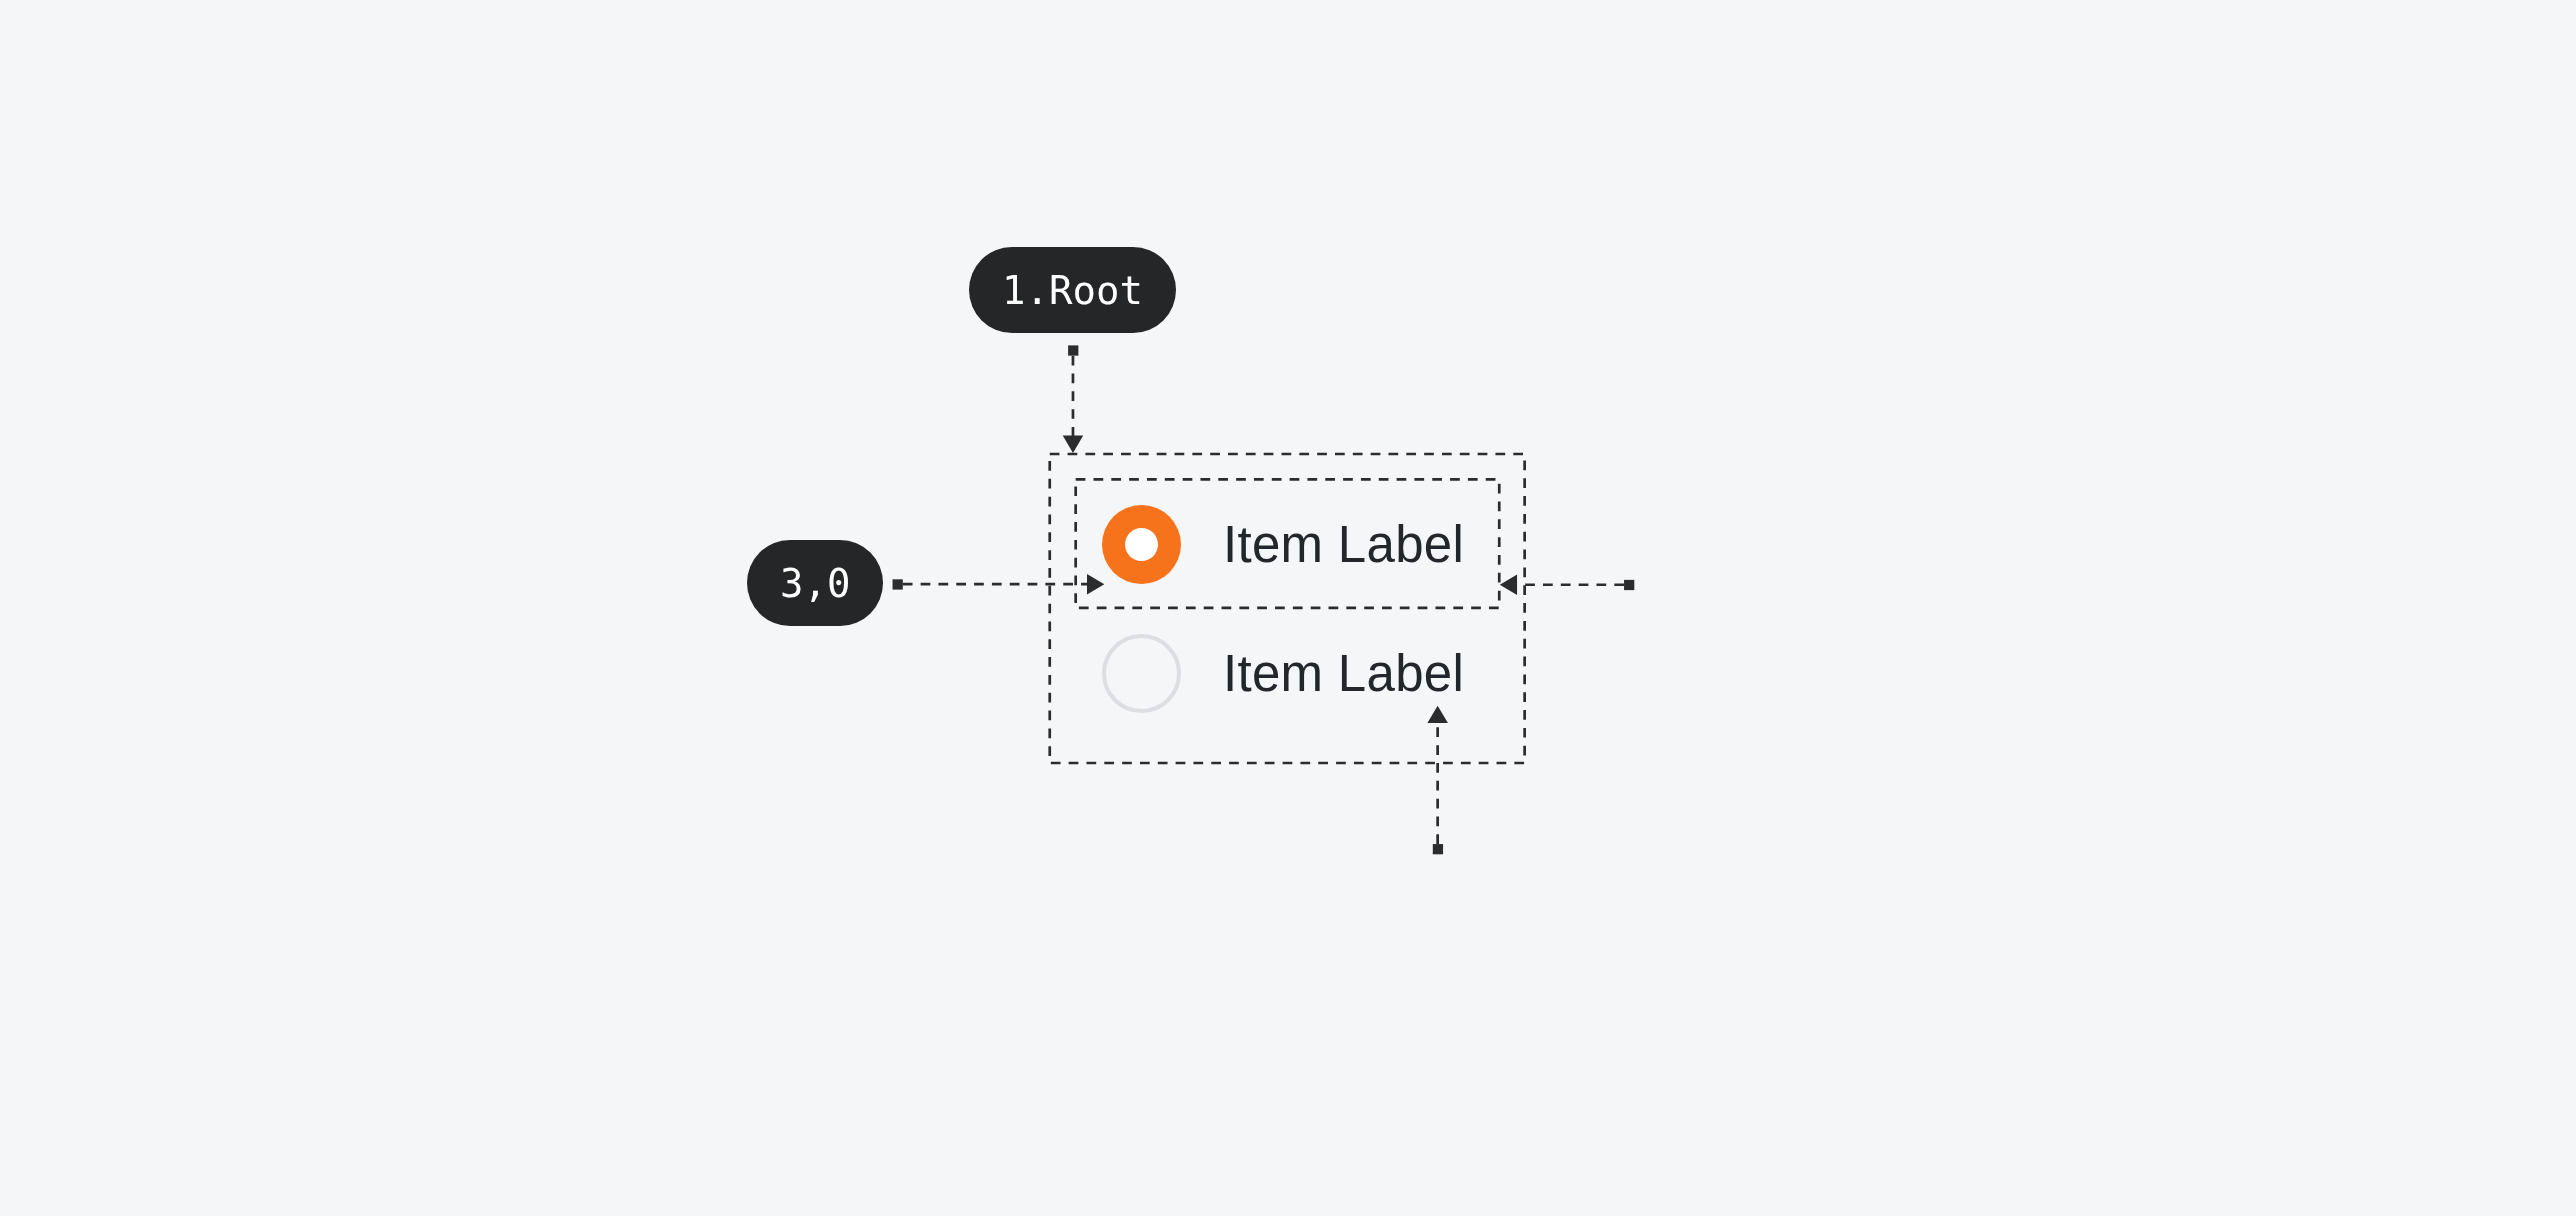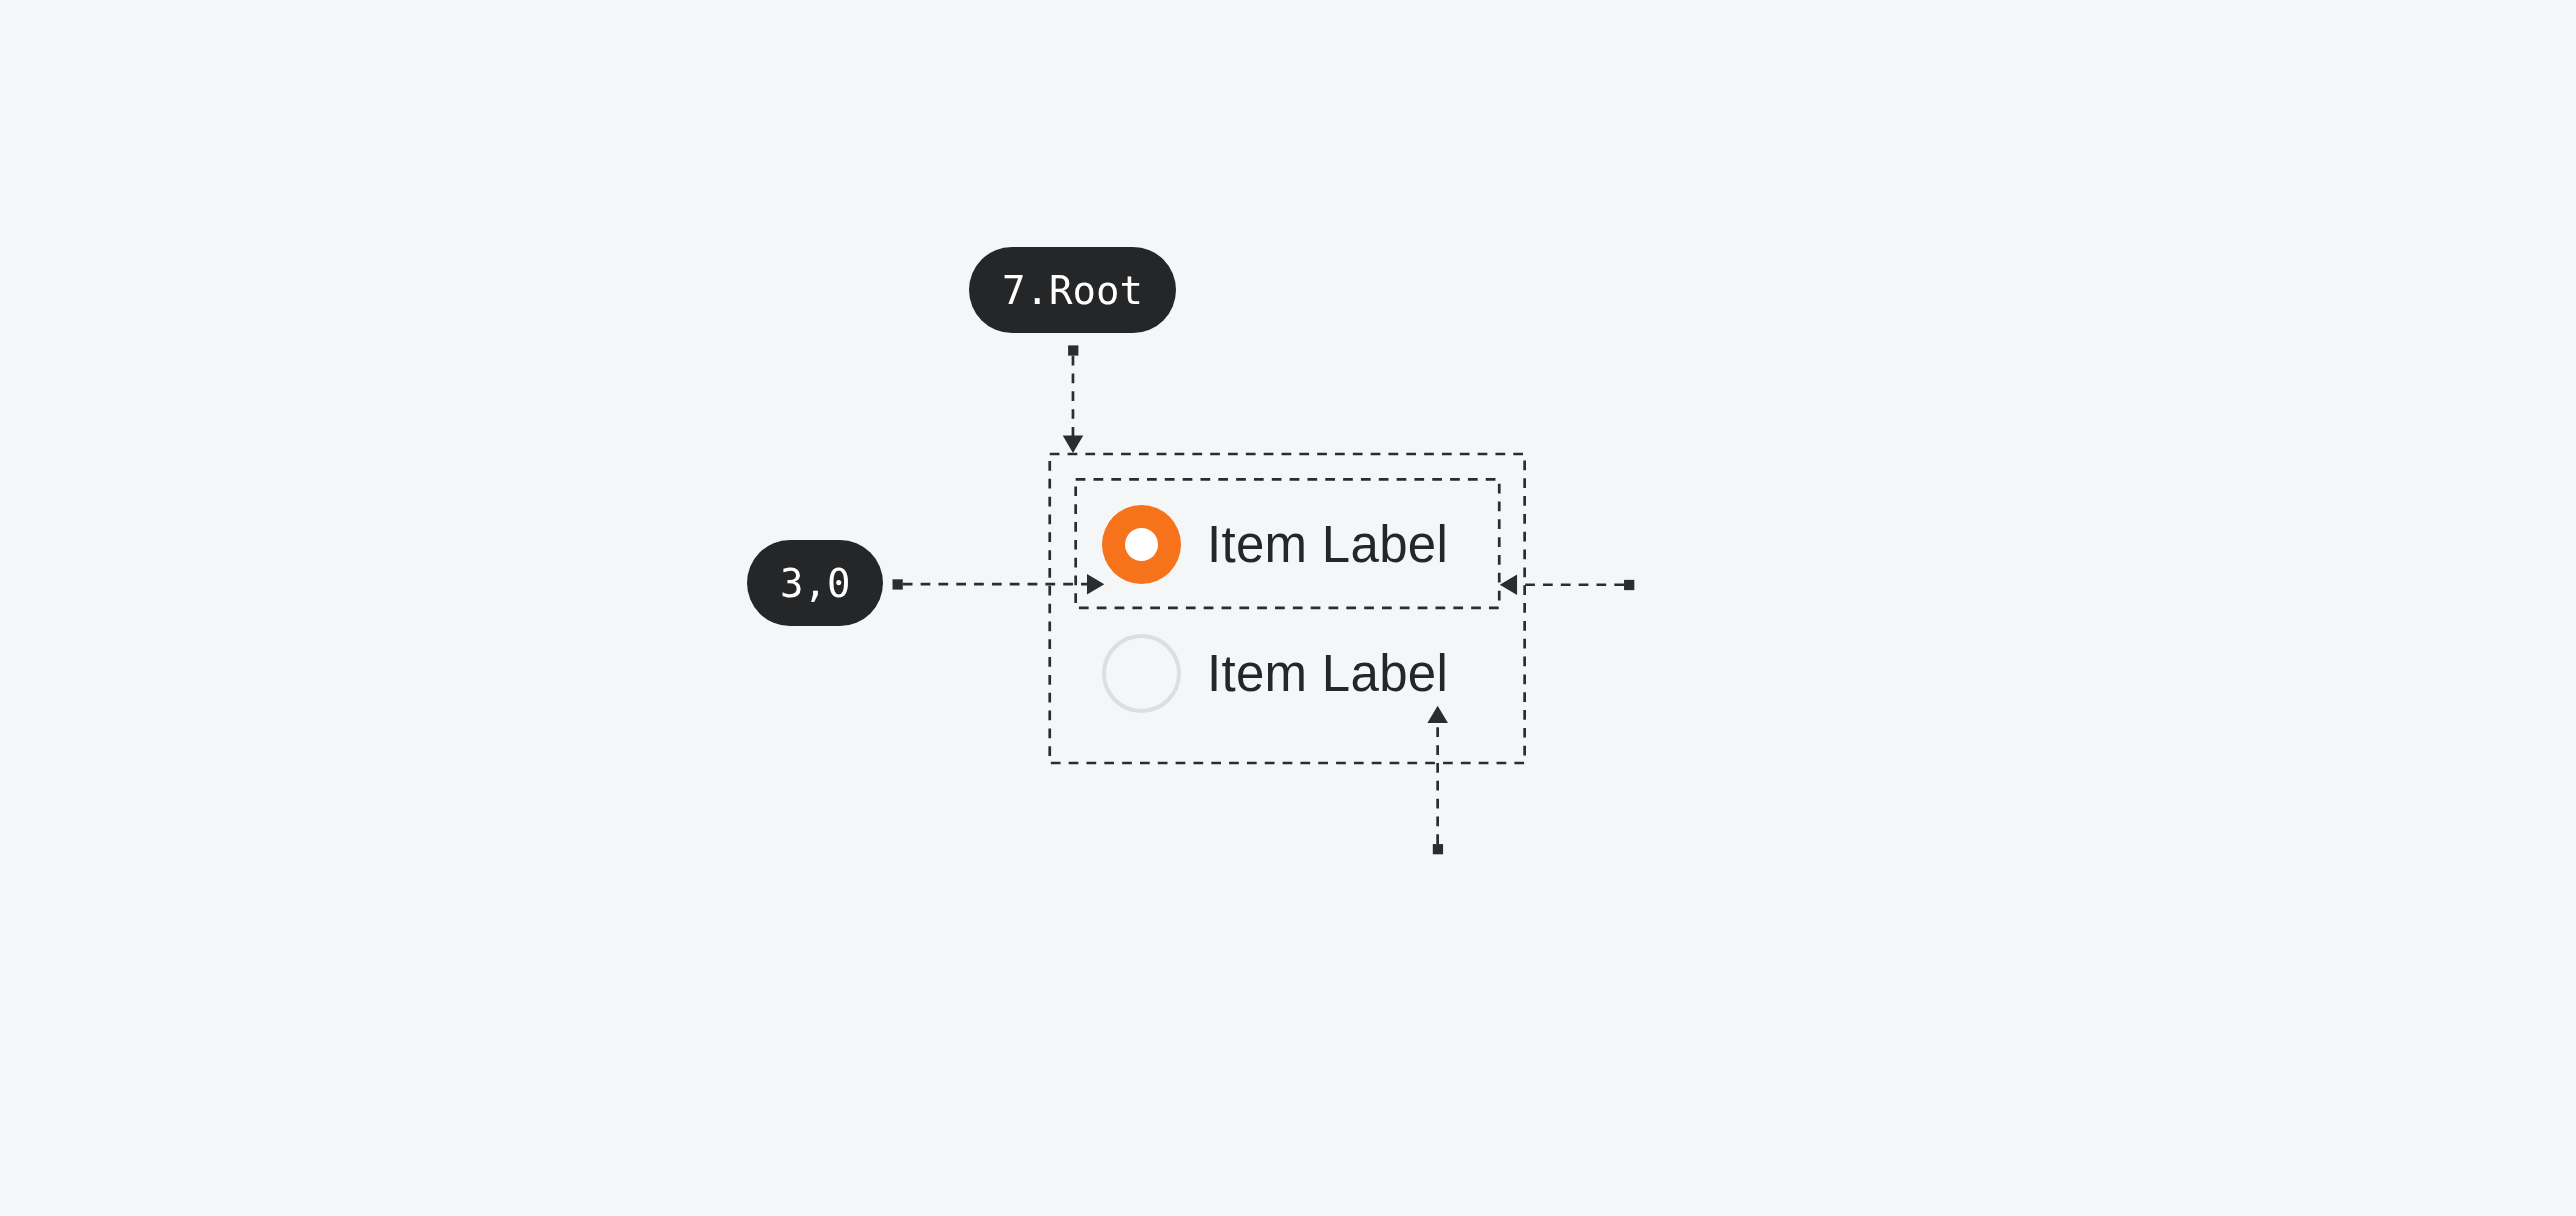--- a/index.html
+++ b/index.html
@@ -44,21 +44,21 @@
     font-size:39px;
     white-space:pre;
   }
   .pill-root{left:969px;top:247px;min-width:207px;}
   .pill-indicator{left:747px;top:540px;min-width:135px;}
   .pill-radio{left:1646px;top:541px;min-width:234px;}
   .pill-radio-label{left:1237px;top:869px;min-width:403px;}
   .item-row{
     position:absolute;
     left:1102px;
-    display:flex;align-items:center;gap:26px;
+    display:flex;align-items:center;gap:42px;
   }
   .item-row.row-1{top:505px;}
   .item-row.row-2{top:634px;}
   .radio{
     width:79px;height:79px;
     border-radius:50%;
     box-sizing:border-box;
     flex:0 0 auto;
     display:flex;align-items:center;justify-content:center;
   }
@@ -117,20 +117,20 @@
       <span class="dot"></span>
     </span>
     <span class="item-label">Item Label</span>
   </div>
 
   <div class="item-row row-2">
     <span class="radio off"></span>
     <span class="item-label">Item Label</span>
   </div>
 
-  <div class="pill pill-root">7.Root</div>
+  <div class="pill pill-root">1.Root</div>
 
   <div class="pill pill-indicator">3,0</div>
 
 
 
 </div>
 
 
 </body></html>

